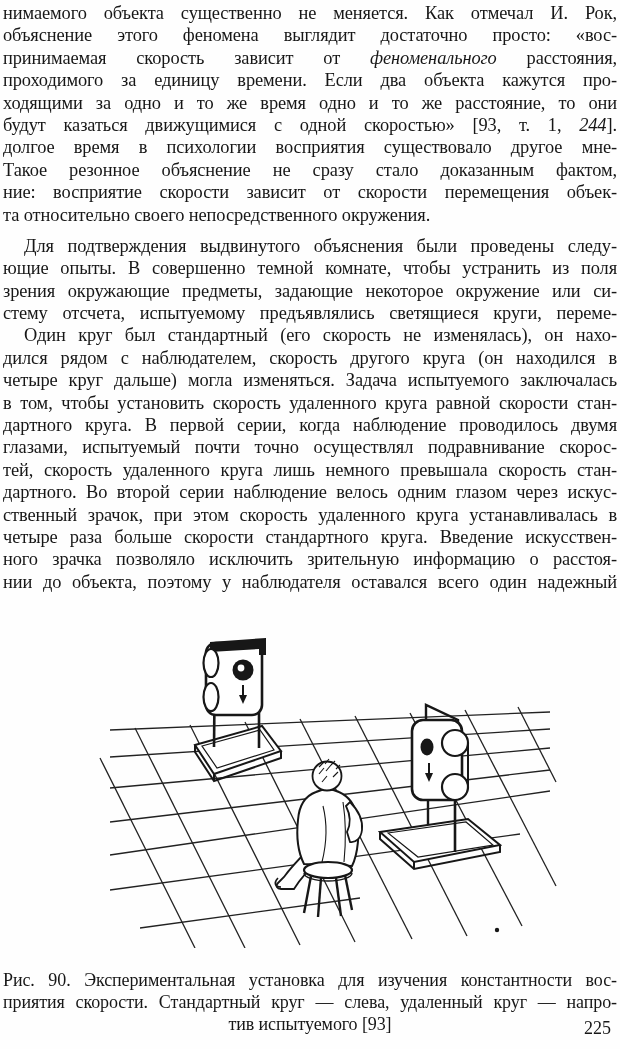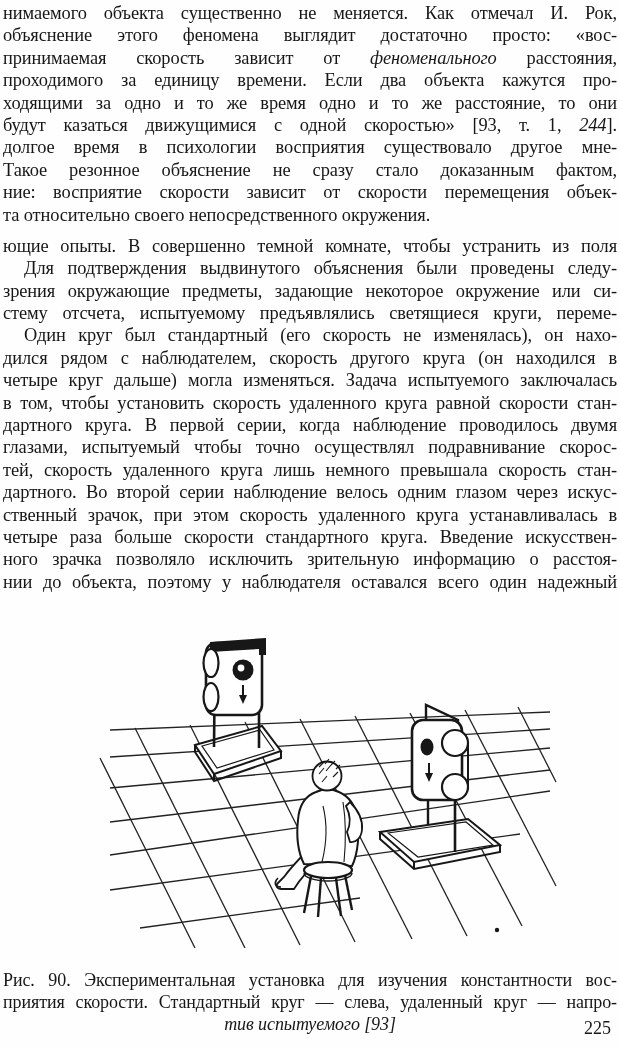--- a/index.html
+++ b/index.html
@@ -16,21 +16,21 @@
     font-size:18.4px;line-height:22.4px;height:22.4px;overflow:hidden;
     text-align:justify;text-align-last:justify;letter-spacing:-0.1px;
     white-space:normal;
   }
   .line.end{text-align-last:left;}
   .line.ind{text-indent:21px;}
   .line em{font-style:italic;}
   .figwrap{position:absolute;left:98px;top:626px;width:464px;height:322px;}
   .caption{position:absolute;left:3px;top:970px;width:614px;}
   .caption .line{font-size:18px;line-height:21.8px;height:21.8px;letter-spacing:-0.1px;}
-  .caption .line.center{text-align:center;text-align-last:center;font-style:italic;}
+  .caption .line.center{text-align:center;text-align-last:center;}
   .pagenum{position:absolute;top:1016px;right:9px;font-size:18px;line-height:24px;}
   svg{display:block;}
 </style>
 </head>
 <body>
 
 <div class="page">
 
   <div class="bodytext">
       <div class="para">
@@ -39,32 +39,32 @@
         <div class="line"><span>принимаемая скорость зависит от </span><em>феноменального</em><span> расстояния,</span></div>
         <div class="line"><span>проходимого за единицу времени. Если два объекта кажутся про-</span></div>
         <div class="line"><span>ходящими за одно и то же время одно и то же расстояние, то они</span></div>
         <div class="line"><span>будут казаться движущимися с одной скоростью» [93, т. 1, </span><em>244</em><span>].</span></div>
         <div class="line"><span>долгое время в психологии восприятия существовало другое мне-</span></div>
         <div class="line"><span>Такое резонное объяснение не сразу стало доказанным фактом,</span></div>
         <div class="line"><span>ние: восприятие скорости зависит от скорости перемещения объек-</span></div>
         <div class="line end"><span>та относительно своего непосредственного окружения.</span></div>
       </div>
       <div class="para gap">
+        <div class="line ind"><span>Для подтверждения выдвинутого объяснения были проведены следу-</span></div>
         <div class="line"><span>ющие опыты. В совершенно темной комнате, чтобы устранить из поля</span></div>
-        <div class="line ind"><span>Для подтверждения выдвинутого объяснения были проведены следу-</span></div>
         <div class="line"><span>зрения окружающие предметы, задающие некоторое окружение или си-</span></div>
         <div class="line"><span>стему отсчета, испытуемому предъявлялись светящиеся круги, переме-</span></div>
       </div>
       <div class="para">
         <div class="line ind"><span>Один круг был стандартный (его скорость не изменялась), он нахо-</span></div>
         <div class="line"><span>дился рядом с наблюдателем, скорость другого круга (он находился в</span></div>
         <div class="line"><span>четыре круг дальше) могла изменяться. Задача испытуемого заключалась</span></div>
         <div class="line"><span>в том, чтобы установить скорость удаленного круга равной скорости стан-</span></div>
         <div class="line"><span>дартного круга. В первой серии, когда наблюдение проводилось двумя</span></div>
-        <div class="line"><span>глазами, испытуемый чтобы точно осуществлял подравнивание скорос-</span></div>
+        <div class="line"><span>глазами, испытуемый почти точно осуществлял подравнивание скорос-</span></div>
         <div class="line"><span>тей, скорость удаленного круга лишь немного превышала скорость стан-</span></div>
         <div class="line"><span>дартного. Во второй серии наблюдение велось одним глазом через искус-</span></div>
         <div class="line"><span>ственный зрачок, при этом скорость удаленного круга устанавливалась в</span></div>
         <div class="line"><span>четыре раза больше скорости стандартного круга. Введение искусствен-</span></div>
         <div class="line"><span>ного зрачка позволяло исключить зрительную информацию о расстоя-</span></div>
         <div class="line"><span>нии до объекта, поэтому у наблюдателя оставался всего один надежный</span></div>
       </div>
     </div>
 
   <div class="figwrap">

